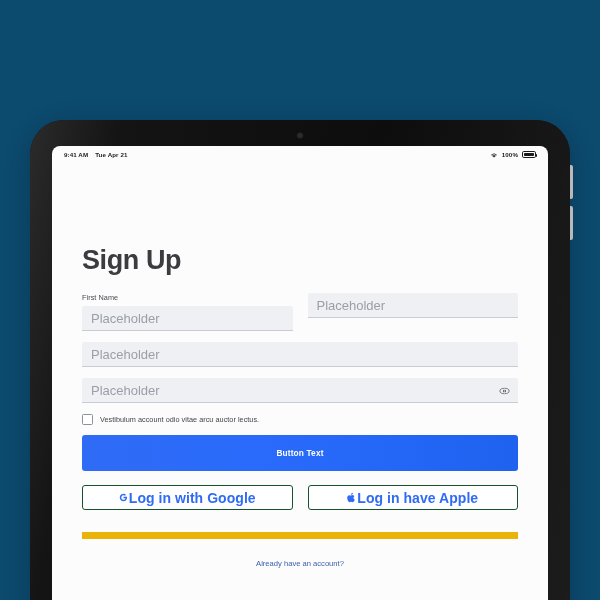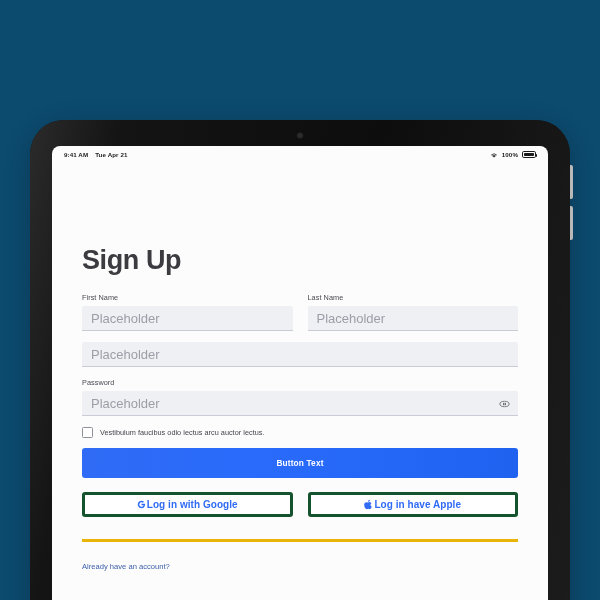--- a/index.html
+++ b/index.html
@@ -205,21 +205,21 @@
   .check-label {
     font-size: 7.3px;
     color: #44444b;
     letter-spacing: 0.02px;
   }
 
   
   .primary-btn {
     display: block;
     width: 100%;
-    height: 30px;
+    height: 36px;
     border: none;
     border-radius: 3px;
     background: linear-gradient(92deg, #2f6bf5 0%, #2a6bfb 38%, #1f62f0 100%);
     color: #ffffff;
     font-size: 8.3px;
     font-weight: bold;
     font-family: "Liberation Sans", sans-serif;
     cursor: pointer;
     letter-spacing: 0.15px;
   }
@@ -227,38 +227,39 @@
   
   .social-row {
     display: flex;
     gap: 15px;
     margin-top: 14px;
   }
   .social-btn {
     flex: 1;
     height: 25px;
     background: #ffffff;
-    border: 3px solid #14532d;
+    border: 1px solid #14532d;
     border-radius: 3px;
     color: #2f6bf5;
-    font-size: 10px;
+    font-size: 14px;
     font-weight: bold;
     font-family: "Liberation Sans", sans-serif;
     display: flex;
     align-items: center;
     justify-content: center;
     gap: 1px;
     cursor: pointer;
     letter-spacing: 0.05px;
   }
 
   .footer-link-wrap {
     margin-top: 22px;
-    border-top: 3px solid #eab308;
+    border-top: 7px solid #eab308;
     padding-top: 13px;
+    text-align: center;
   }
   .footer-link {
     font-size: 7.6px;
     color: #3b5ea8;
     text-decoration: none;
     cursor: pointer;
   }
 </style>
 </head>
 <body>
@@ -298,50 +299,48 @@
         <div class="form">
 
           <div class="field-row">
             <div class="field">
               <label class="field-label">First Name</label>
               <span class="input-wrap">
                 <input class="text-input" type="text" placeholder="Placeholder" style="">
               </span>
             </div>
             <div class="field">
-              <label class="field-label">Last Name</label>
               <span class="input-wrap">
                 <input class="text-input" type="text" placeholder="Placeholder" style="">
               </span>
             </div>
           </div>
 
           <div class="field">
             <span class="input-wrap">
               <input class="text-input" type="email" placeholder="Placeholder" style="">
             </span>
           </div>
 
           <div class="field">
-            <label class="field-label">Password</label>
             <span class="input-wrap">
               <input class="text-input" type="text" placeholder="Placeholder" style="">
               <button class="eye-btn">
                 <svg width="11" height="8" viewBox="0 0 22 14">
                   <ellipse cx="11" cy="7" rx="9.2" ry="5.4" fill="none" stroke="#55555c" stroke-width="1.5"></ellipse>
                   <circle cx="11" cy="7" r="3" fill="#55555c"></circle>
                   <path d="M11 2.2 v9.6" stroke="#ffffff" stroke-width="1.1"></path>
                 </svg>
               </button>
             </span>
           </div>
 
           <div class="check-row">
             <span class="checkbox"></span>
-            <span class="check-label">Vestibulum faucibus odio lectus arcu auctor lectus.</span>
+            <span class="check-label">Vestibulum account odio vitae arcu auctor lectus.</span>
           </div>
 
           <button class="primary-btn">Button Text</button>
 
           <div class="social-row">
             <button class="social-btn">
               <svg width="9" height="9" viewBox="0 0 24 24">
                 <path d="M21.6 12.2c0-.7-.06-1.4-.18-2.05H12v3.9h5.4a4.6 4.6 0 0 1-2 3.03v2.5h3.23c1.9-1.74 2.97-4.3 2.97-7.38z" fill="#2f6bf5"></path>
                 <path d="M12 22c2.7 0 4.96-.9 6.62-2.42l-3.23-2.5c-.9.6-2.05.96-3.39.96-2.6 0-4.8-1.76-5.6-4.12H3.07v2.59A10 10 0 0 0 12 22z" fill="#2f6bf5"></path>
                 <path d="M6.4 13.92a6 6 0 0 1 0-3.83V7.5H3.07a10 10 0 0 0 0 9l3.33-2.58z" fill="#2f6bf5"></path>

